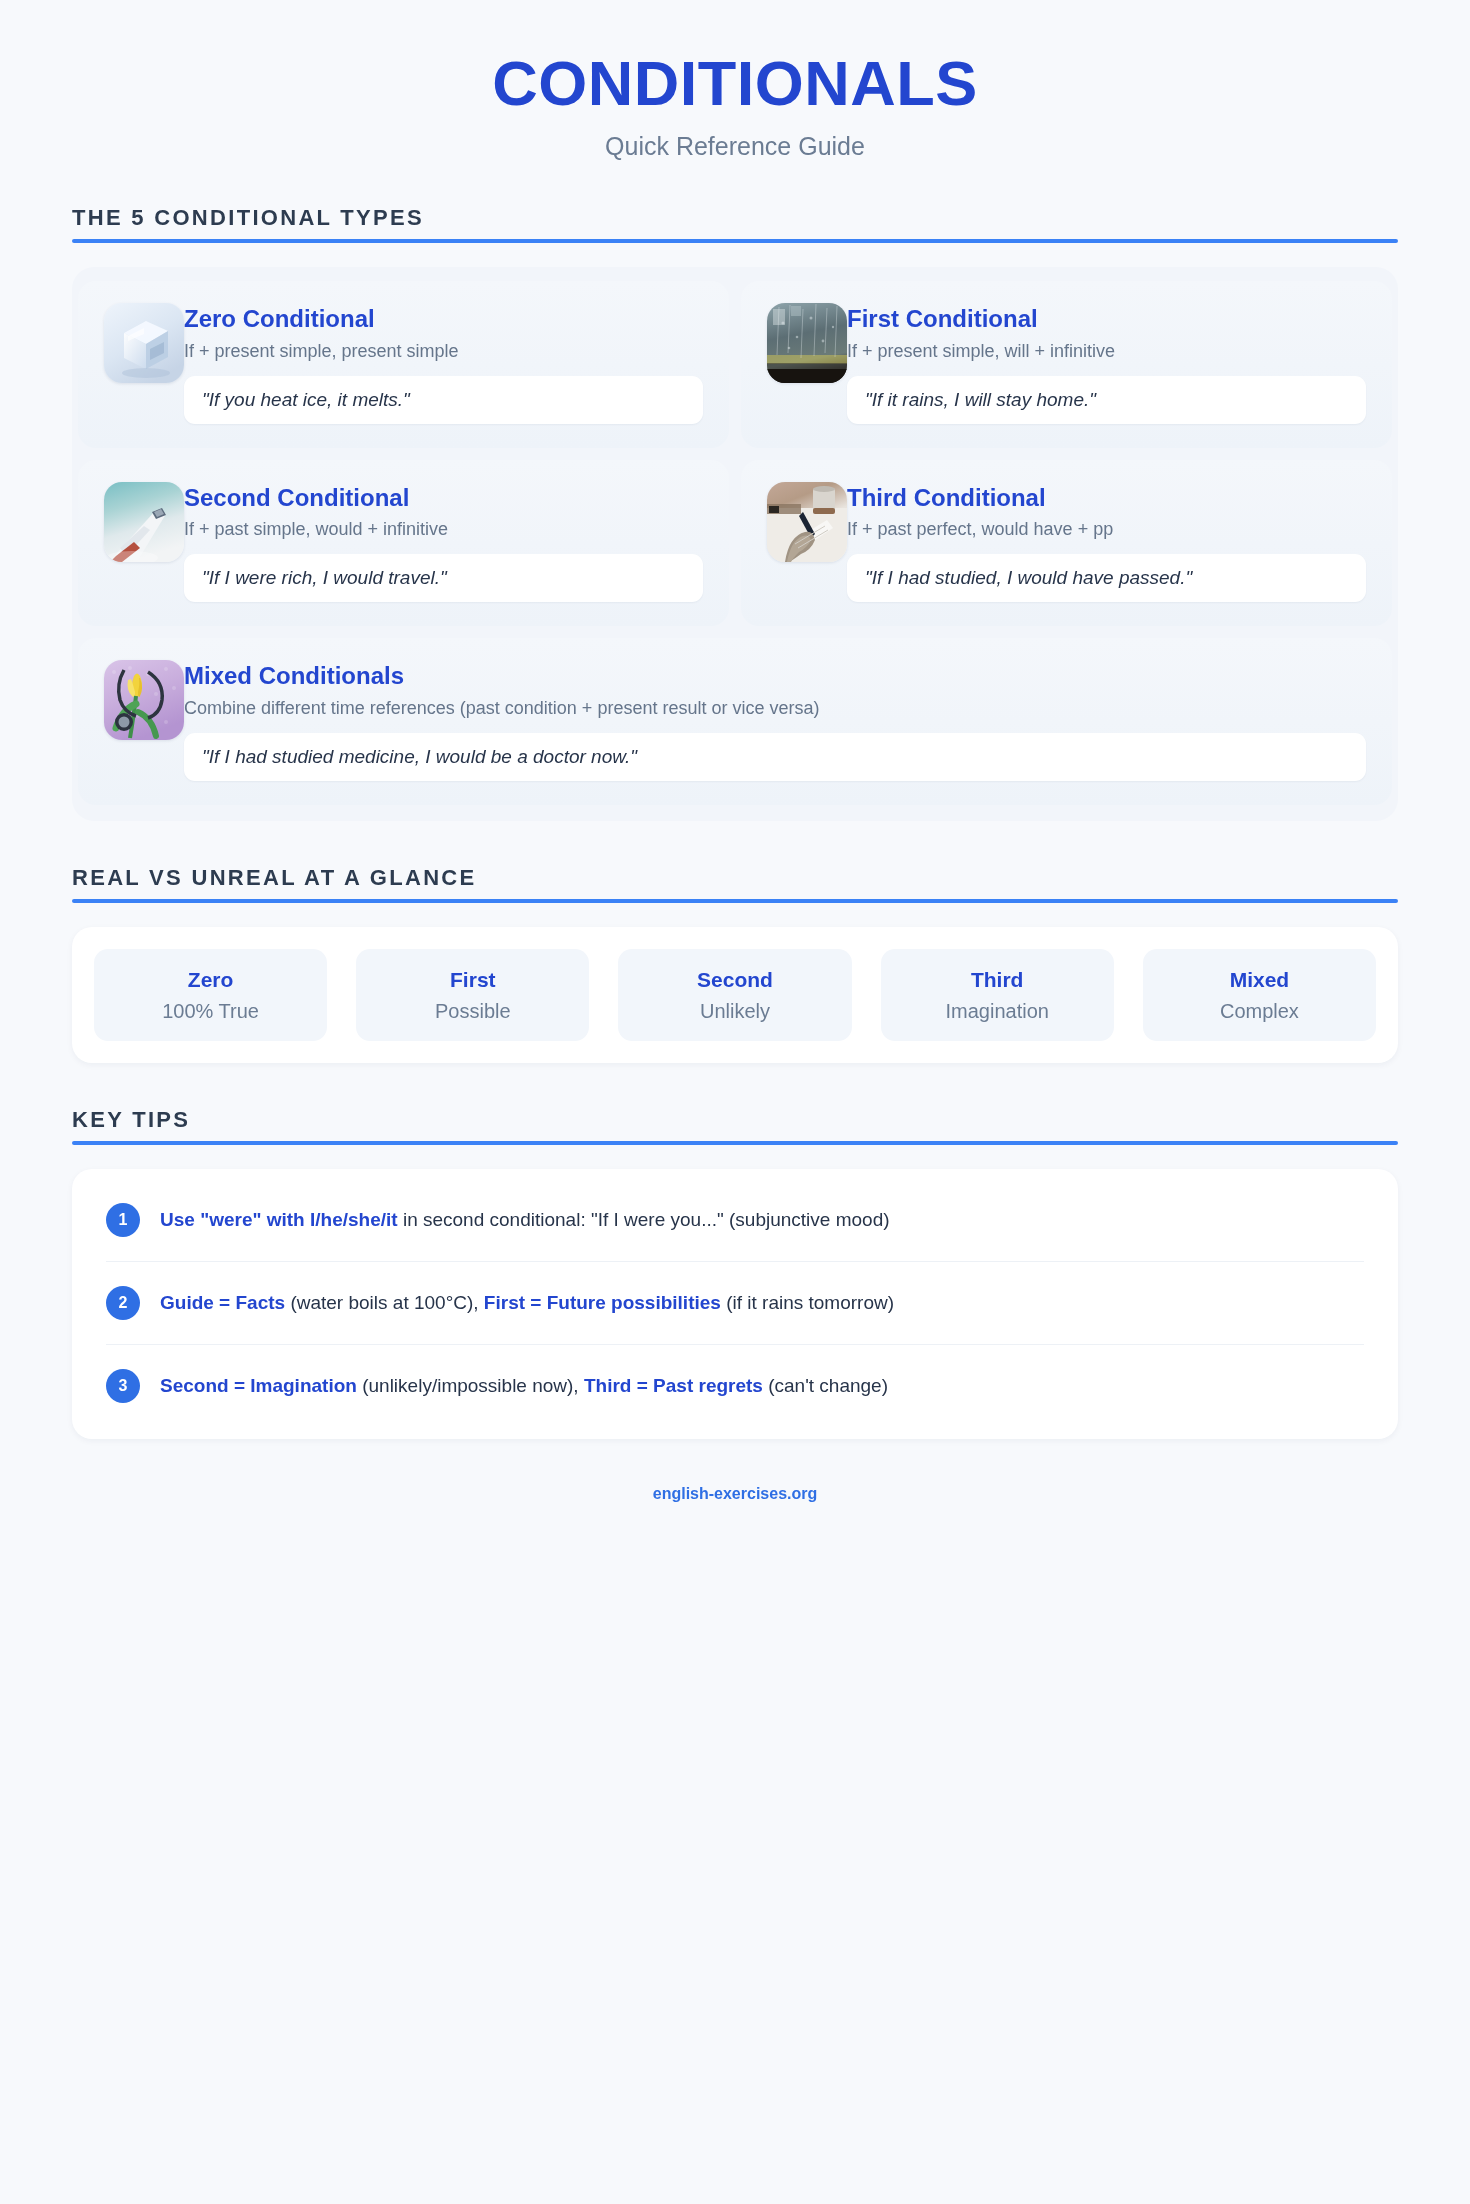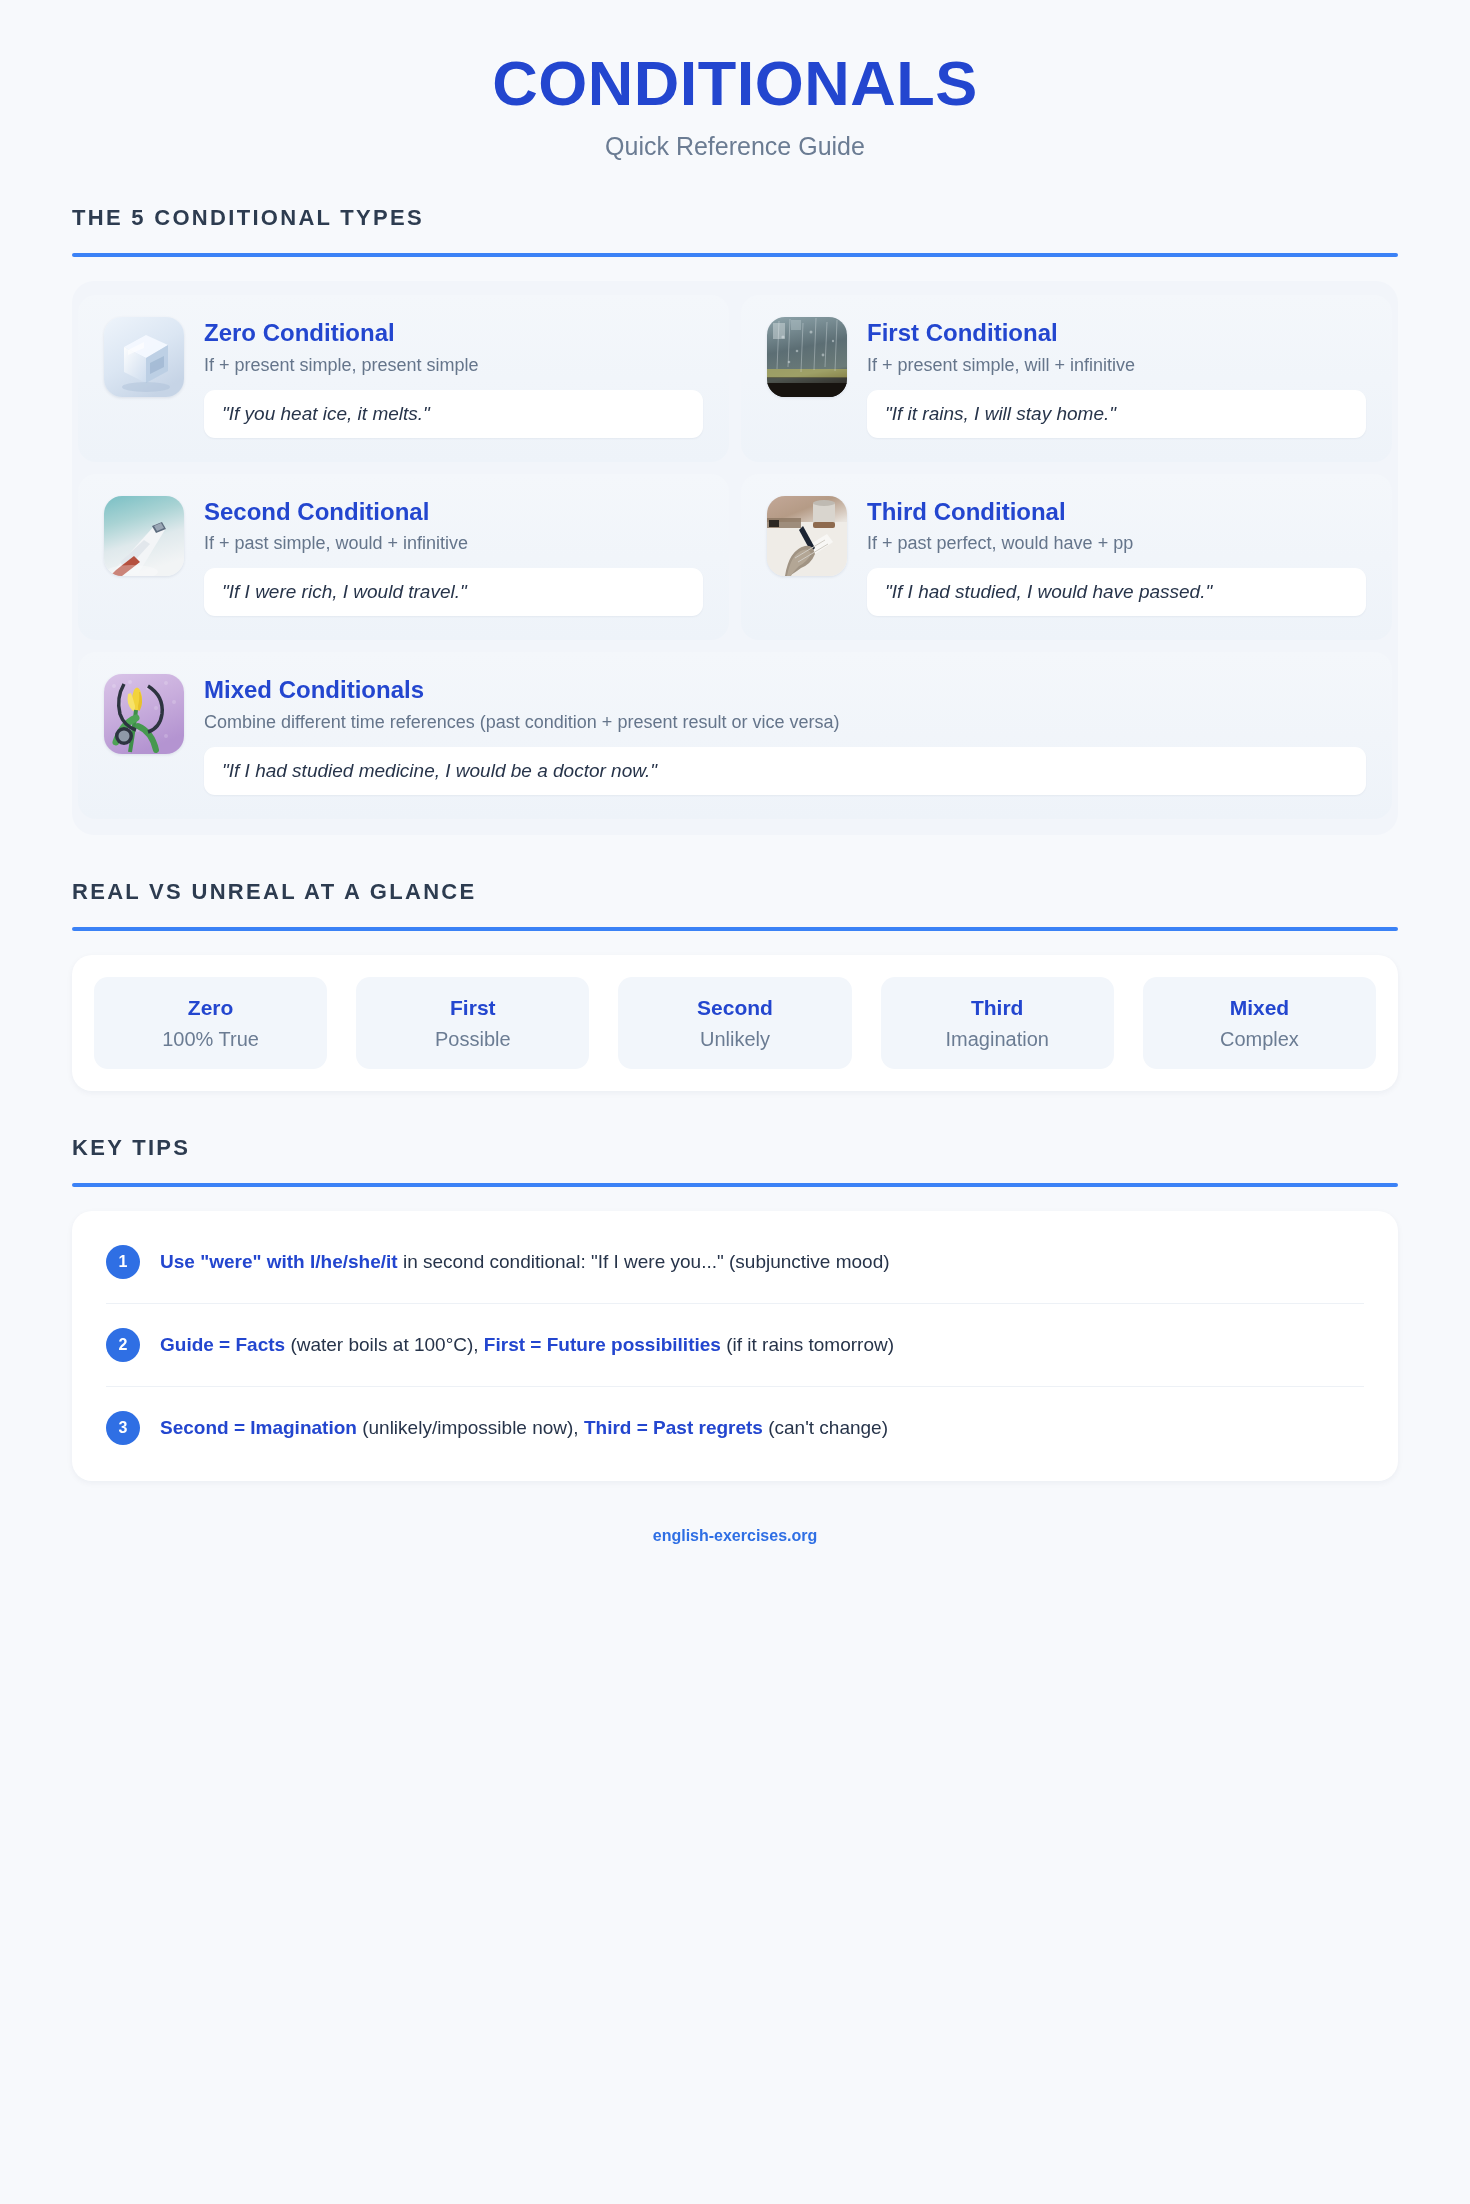--- a/index.html
+++ b/index.html
@@ -41,41 +41,40 @@
   }
 
   
   .section { margin-top: 44px; }
   .section-title {
     font-size: 22px;
     font-weight: 700;
     letter-spacing: 2.3px;
     color: #2d3c50;
     text-transform: uppercase;
-    padding-bottom: 22px;
+    padding-bottom: 8px;
   }
   .section-rule {
     height: 4px;
     background: #3b82f6;
     border-radius: 2px;
     width: 100%;
   }
 
   
   .cards-wrap {
     margin-top: 24px;
     background: #f2f5fa;
     border-radius: 22px;
     padding: 8px 0 10px 0;
   }
   .card-row { display: flex; }
   .card {
     flex: 1 1 0;
     display: flex;
-    gap: 20px;
     padding: 22px 26px 24px 26px;
     background: linear-gradient(180deg,#f4f7fb 0%, #eef3f9 100%);
     border-radius: 18px;
     margin: 6px;
     align-items: flex-start;
   }
   .card.full { flex: 1 1 100%; }
 
   .thumb {
     width: 80px; height: 80px;

